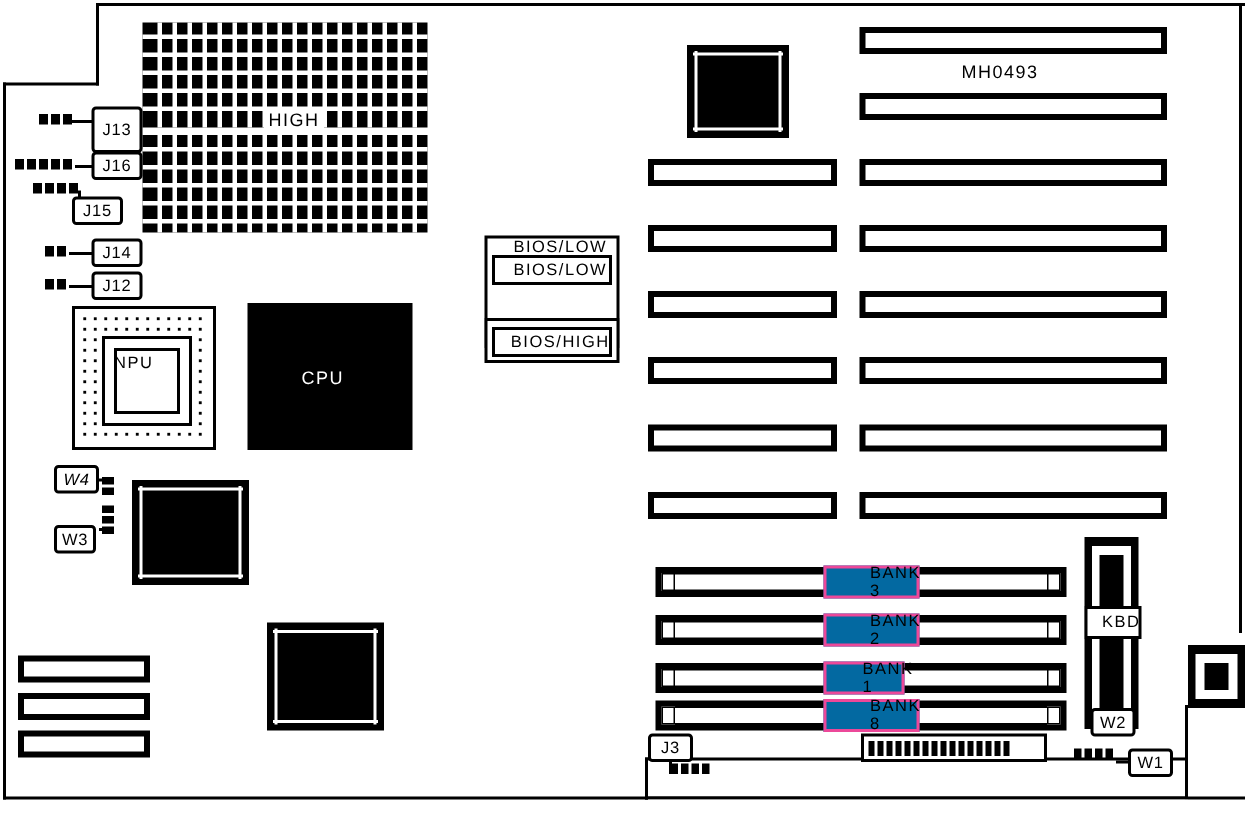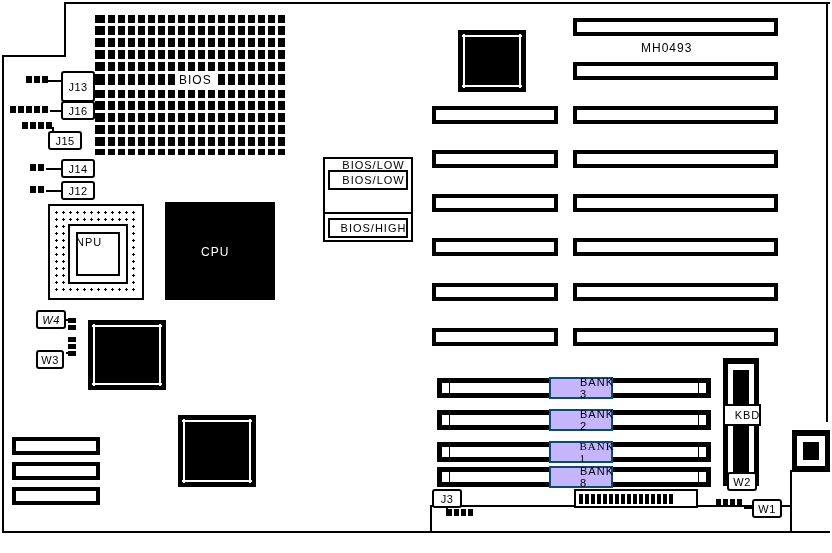--- a/index.html
+++ b/index.html
@@ -28,21 +28,21 @@
   .pga{position:absolute;border:2px solid #000;background:#fff;box-sizing:border-box;}
   .pga .dots{position:absolute;inset:3px;
      background-image:radial-gradient(#000 1px, transparent 1.2px);
      background-size:7px 7px;background-position:0 0;}
   .pga .inner{position:absolute;border:2px solid #000;background:#fff;box-sizing:border-box;}
 
   
   .simm{position:absolute;background:#000;}
   .simm .innerline{position:absolute;left:10px;right:10px;top:5px;bottom:5px;background:#fff;}
   .simm .tab{position:absolute;background:#fff;border:1px solid #000;box-sizing:border-box;}
-  .simmlbl{position:absolute;border:2px solid #0c4a6e;background:#c4b5fd;box-sizing:border-box;
+  .simmlbl{position:absolute;border:2px solid #ec4899;background:#0369a1;box-sizing:border-box;
      display:flex;align-items:center;justify-content:center;font-size:11px;letter-spacing:1px;padding-left:32px;}
 
   
   .pins{position:absolute;display:flex;gap:2px;align-items:center;}
   .pins i{display:block;background:#000;}
 
   
   .jlabel{position:absolute;border:2px solid #000;background:#fff;border-radius:3px;box-sizing:border-box;
      display:flex;align-items:center;justify-content:center;font-size:11px;letter-spacing:.5px;}
   .leader{position:absolute;background:#000;}
@@ -119,21 +119,21 @@
       <div class="v" style="left:150px"></div>
     <div class="v" style="left:160px"></div>
       <div class="v" style="left:170px"></div>
       <div class="v" style="left:180px"></div>
     <div class="h" style="top:8px"></div>
       <div class="h" style="top:20px"></div>
       <div class="h" style="top:32px"></div>
     <div class="h" style="top:44px"></div>
       <div class="h" style="top:56px"></div>
   </div>
-  <div class="plaintext" style="left:176px;top:72px;font-size:12px;background:#fff;padding:1px 3px;">BIOS</div>
+  <div class="plaintext" style="left:176px;top:72px;font-size:12px;background:#fff;padding:1px 3px;">HIGH</div>
 
   <div class="pins" style="left:26px;top:76px;">
     <i style="width:6px;height:7px"></i>
       <i style="width:6px;height:7px"></i>
       <i style="width:6px;height:7px"></i>
   </div>
   <div class="leader" style="left:48px;top:80px;width:14px;height:2px;"></div>
   <div class="jlabel" style="left:61px;top:71px;width:34px;height:31px;">J13</div>
 
   <div class="pins" style="left:10px;top:106px;">
@@ -257,21 +257,21 @@
     <div class="tab" style="left:4px;top:4px;width:9px;height:12px;"></div>
     <div class="tab" style="right:4px;top:4px;width:9px;height:12px;"></div>
   </div>
   <div class="simmlbl" style="left:549px;top:409px;width:64px;height:22px;">BANK 2</div>
 
   <div class="simm" style="left:437px;top:442px;width:274px;height:20px;">
     <div class="innerline"></div>
     <div class="tab" style="left:4px;top:4px;width:9px;height:12px;"></div>
     <div class="tab" style="right:4px;top:4px;width:9px;height:12px;"></div>
   </div>
-  <div class="simmlbl" style="left:549px;top:441px;width:64px;height:22px;font-family:Liberation Serif, serif;">BANK 1</div>
+  <div class="simmlbl" style="left:549px;top:441px;width:54px;height:22px;">BANK 1</div>
 
   <div class="simm" style="left:437px;top:467px;width:274px;height:20px;">
     <div class="innerline"></div>
     <div class="tab" style="left:4px;top:4px;width:9px;height:12px;"></div>
     <div class="tab" style="right:4px;top:4px;width:9px;height:12px;"></div>
   </div>
   <div class="simmlbl" style="left:549px;top:466px;width:64px;height:22px;">BANK 8</div>
 
   <div class="blk" style="left:723px;top:358px;width:36px;height:128px;"></div>
   <div class="wht" style="left:728px;top:364px;width:26px;height:116px;"></div>

